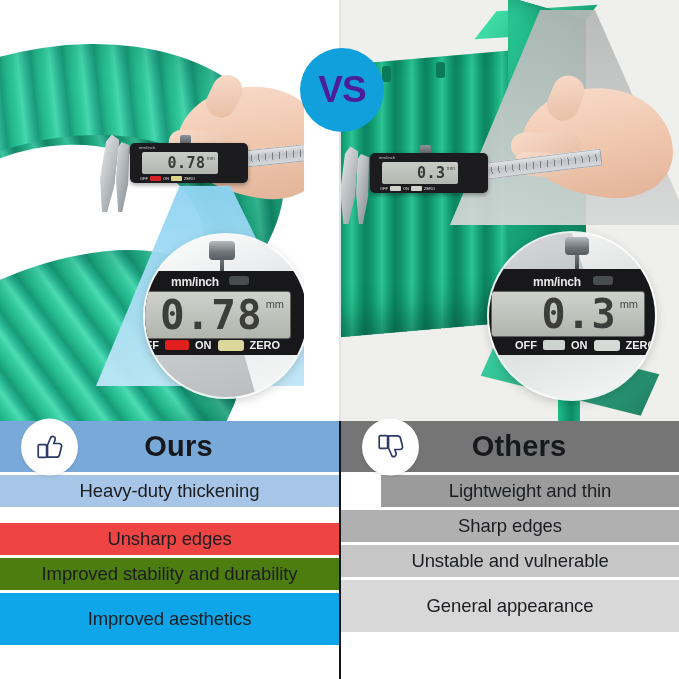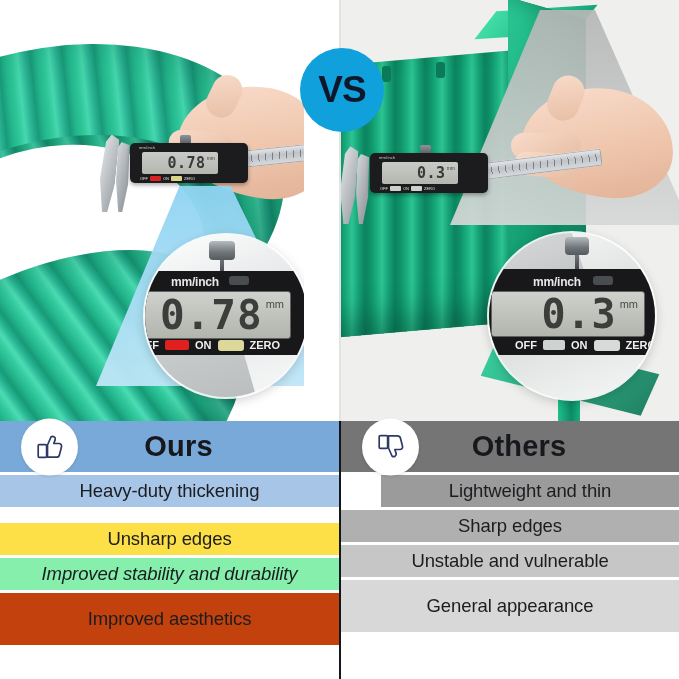--- a/index.html
+++ b/index.html
@@ -207,21 +207,21 @@
   .sw-gray{width:26px;height:11px;background:#d7dad6;border-radius:3px;}
   .sw-gray2{width:22px;height:10px;background:#cfd3cf;border-radius:2px;}
 
   
   .vs-badge{
     position:absolute;left:300px;top:48px;width:84px;height:84px;border-radius:50%;
     background:#10a0dc;display:flex;align-items:center;justify-content:center;
     z-index:40;
   }
   .vs-text{
-    color:#0f172a;font-size:37px;font-weight:700;letter-spacing:-1px;
+    color:#4c1d95;font-size:37px;font-weight:700;letter-spacing:-1px;
     font-family:"Liberation Sans",sans-serif;
   }
 
   
   .photo-divider{position:absolute;left:339px;top:0;width:2px;height:421px;background:#e2e3e3;z-index:20;}
 
   
   .table{position:absolute;left:0;top:421px;width:679px;height:258px;background:#fff;}
   .col{position:absolute;top:0;height:258px;}
   .col-left{left:0;width:339px;}
@@ -246,23 +246,23 @@
     letter-spacing:.2px;padding-left:18px;box-sizing:border-box;
   }
 
   .drow{
     height:32px;display:flex;align-items:center;justify-content:center;
     font-size:18.5px;color:#1b1d20;margin-bottom:3px;letter-spacing:-.1px;
   }
   .drow.last{margin-bottom:0;height:52px;}
 
   .l0{background:#a7c5e6;}
-  .l1{background:#fde047;margin-top:16px;}
-  .l2{background:#86efac;font-style:italic;}
-  .l3{background:#c2410c;}
+  .l1{background:#ef4444;margin-top:16px;}
+  .l2{background:#4d7c0f;}
+  .l3{background:#0ea5e9;}
 
   .r0{background:#9b9b9b;margin-left:40px;}
   .r1{background:#b0b0b0;}
   .r2{background:#c6c6c6;}
   .r3{background:#d8d8d8;}
 </style>
 </head>
 <body>
 
 <div id="page">

